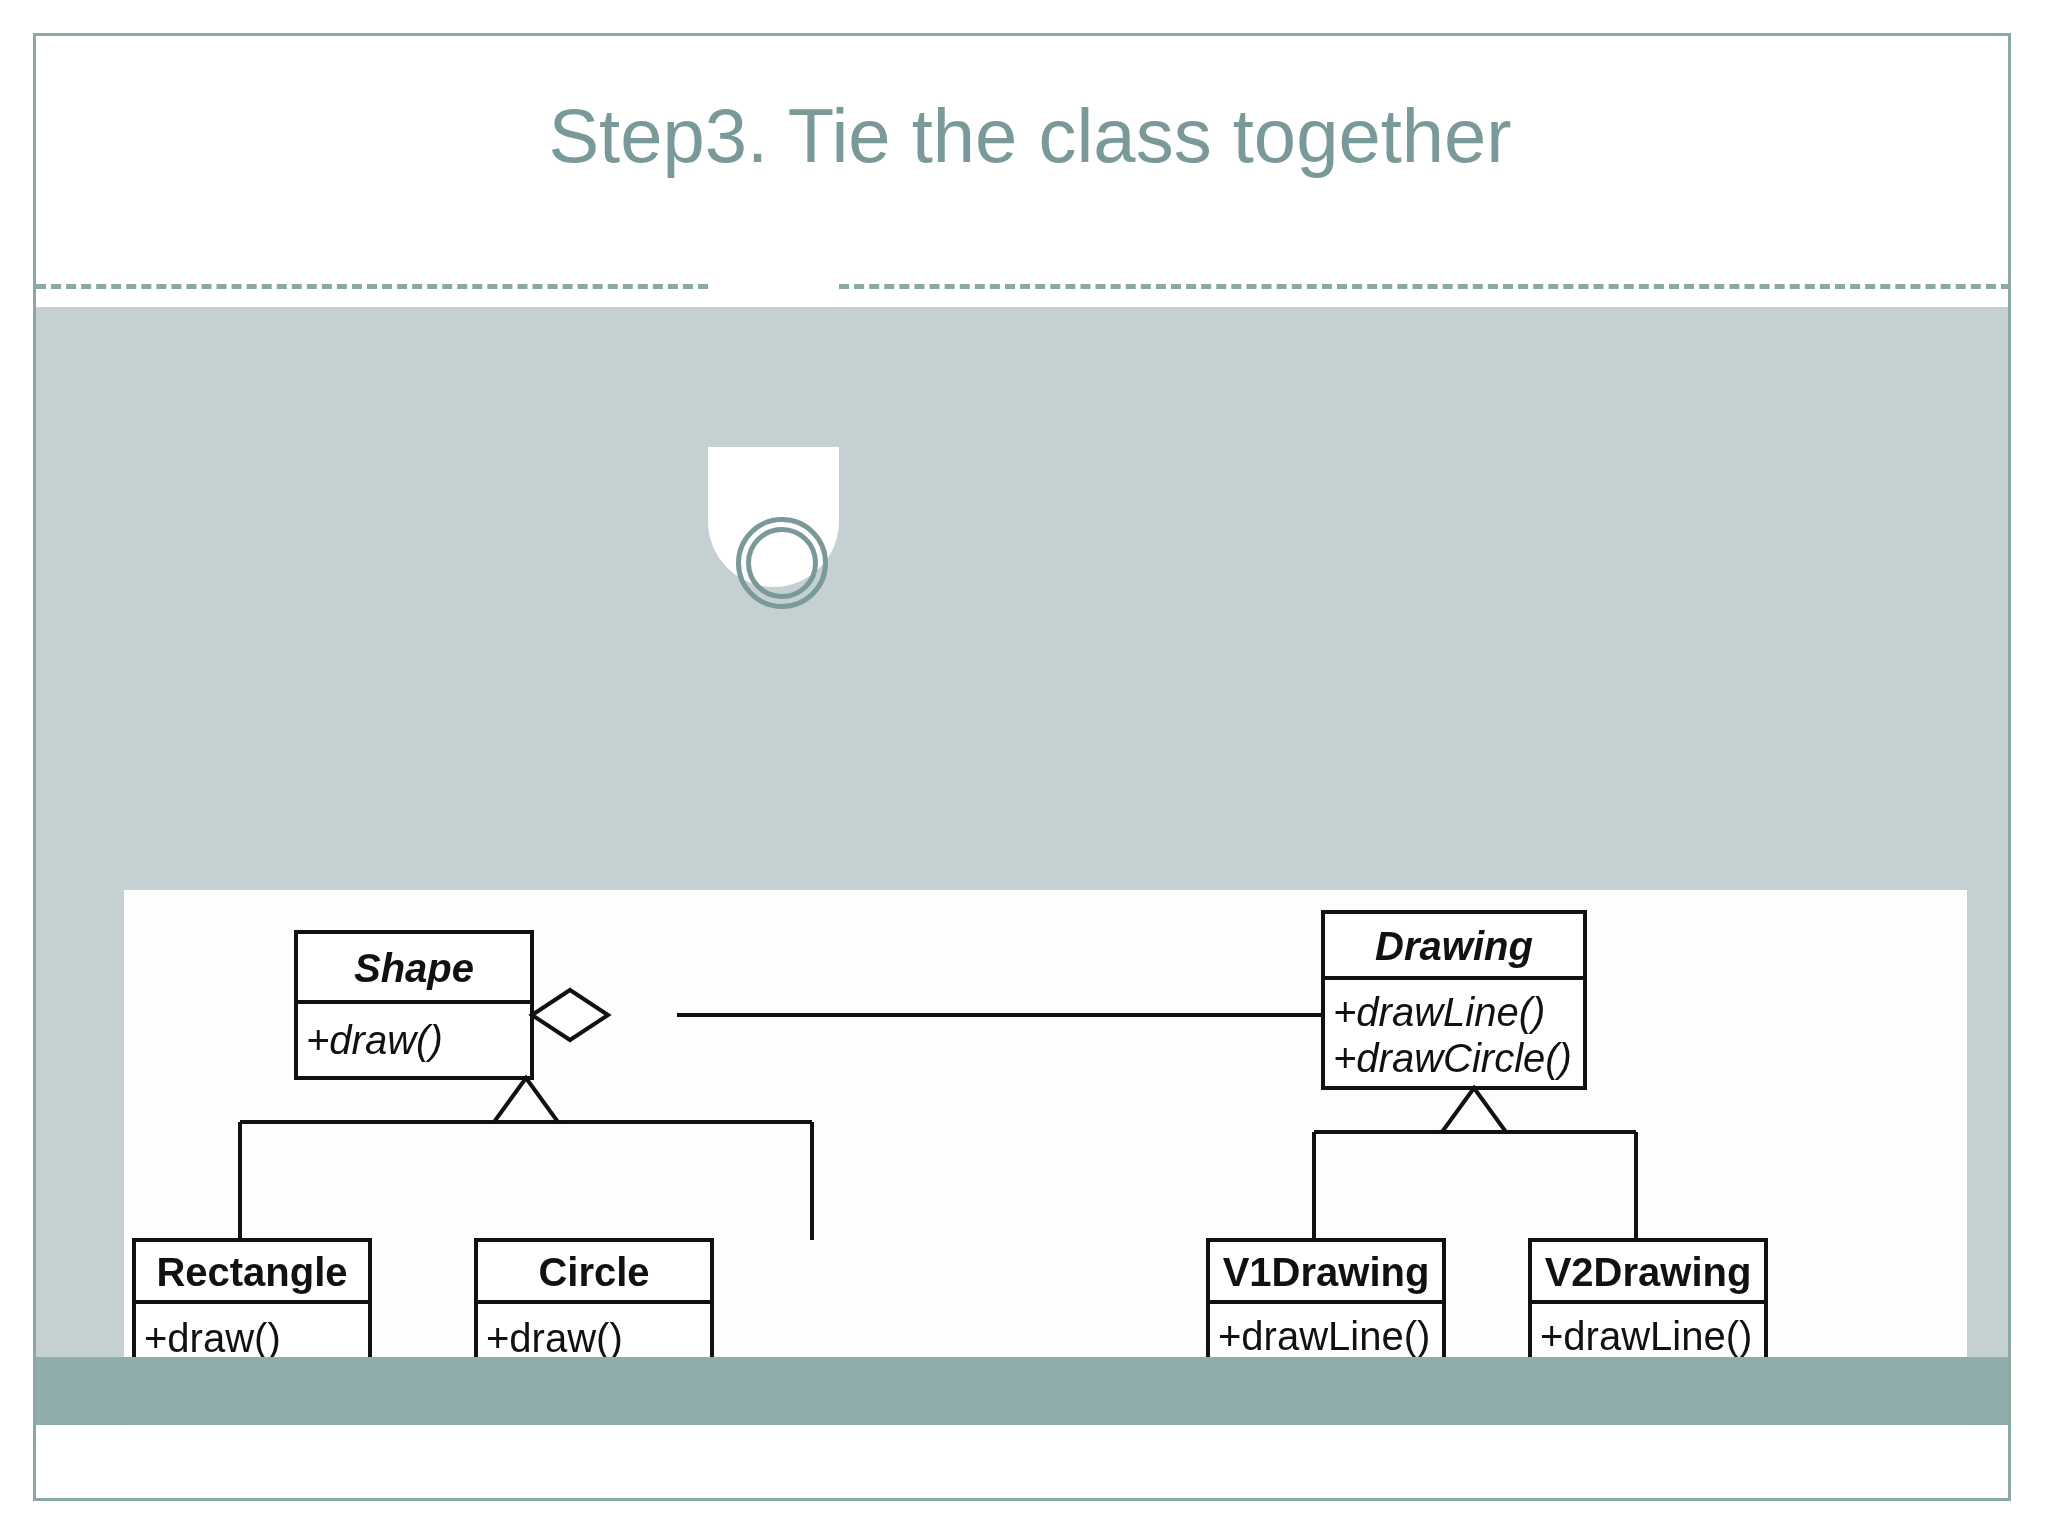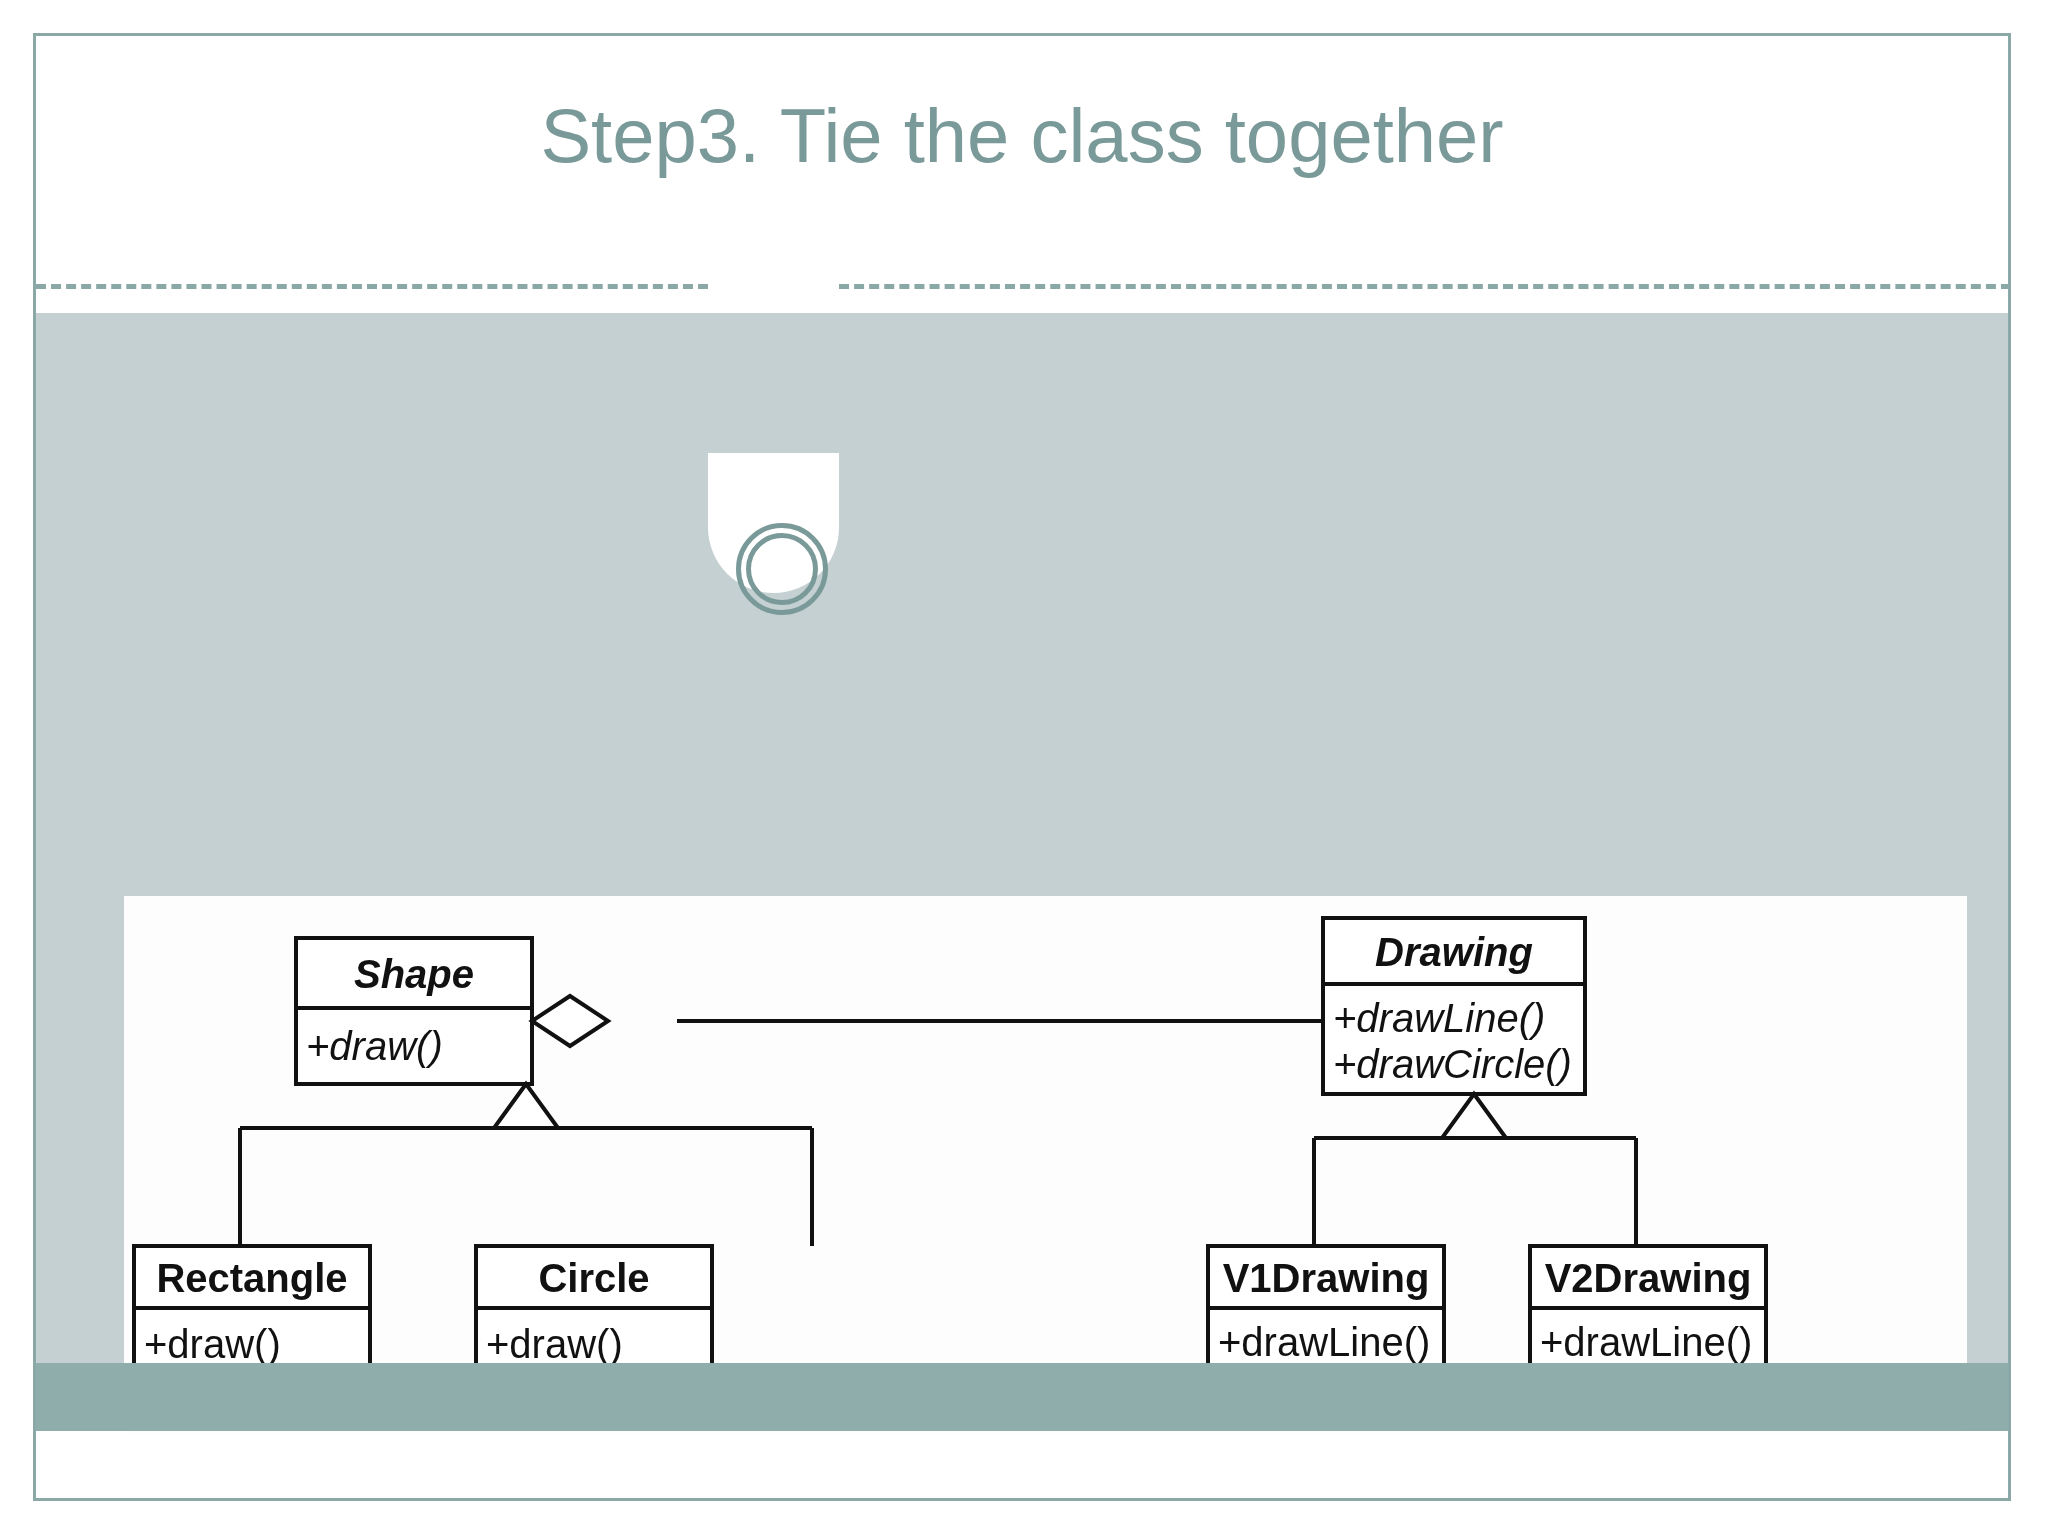--- a/index.html
+++ b/index.html
@@ -21,21 +21,21 @@
     height: 1468px;
     background: #ffffff;
     border: 3px solid #8aa8a6;
     box-sizing: border-box;
     overflow: hidden;
   }
 
   
   #header-zone {
     position: absolute;
-    left: 0;
+    left: 8px;
     top: 0;
     width: 100%;
     height: 231px;
     background: #ffffff;
   }
 
   #slide-title {
     position: absolute;
     left: 0;
     top: 60px;
@@ -57,21 +57,21 @@
     height: 0;
     border-top: 5px dashed #8aa8a6;
   }
   #divider-left  { left: 0px;  width: 672px; }
   #divider-right { left: 803px; width: 1172px; }
 
   
   #body-zone {
     position: absolute;
     left: 0;
-    top: 277px;
+    top: 271px;
     width: 100%;
     height: 1118px;
     background: #c5d0d2;
   }
 
   
   #ring-halo {
     position: absolute;
     left: 672px;
     top: 140px;

